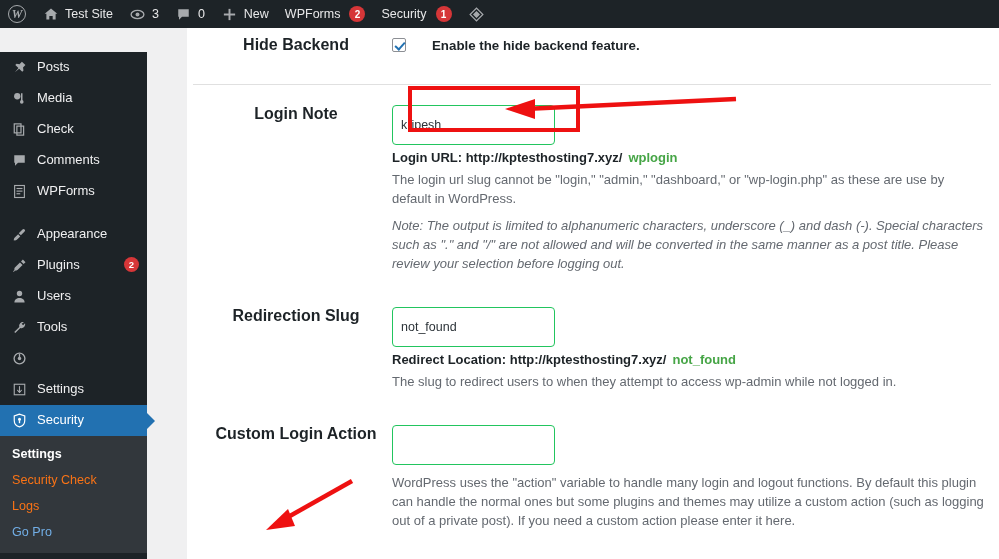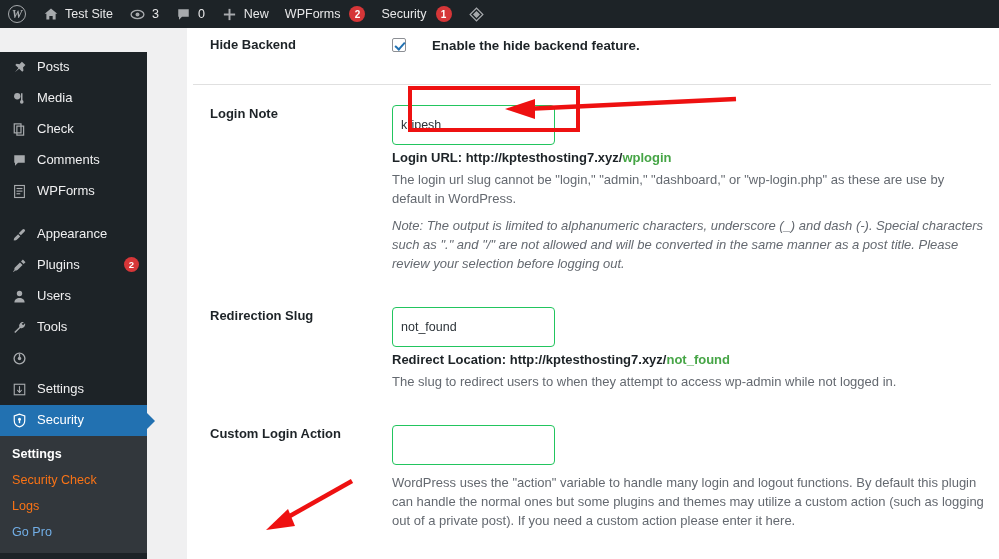--- a/index.html
+++ b/index.html
@@ -71,21 +71,21 @@
 
   
   #content {
     position:absolute; left:187px; top:28px; width:812px; height:531px;
     background:#fff;
   }
   .form-row { position:relative; display:flex; align-items:flex-start; }
   .row-label {
     width:205px; flex:0 0 205px;
     padding:8px 10px 8px 23px;
-    font-size:13px; font-weight:700; color:#1d2327; line-height:18px;
+    font-size:16px; font-weight:700; color:#1d2327; line-height:18px;text-align:center;
   }
   .row-field { flex:1 1 auto; padding:8px 14px 8px 0; min-width:0; }
   .divider { height:1px; background:#e0e0e0; margin:0 8px 0 6px; }
 
   .chk-line { display:flex; align-items:flex-start; gap:26px; }
   .chk {
     flex:0 0 14px; width:14px; height:14px; margin-top:2px;
     border:1px solid #8c8f94; border-radius:2px; background:#fff;
     position:relative; cursor:pointer;
   }
@@ -98,21 +98,21 @@
 
   input.txt {
     width:163px; height:40px;
     padding:3px 8px;
     border:1px solid #22c55e; border-radius:4px;
     background:#fff; color:#2c3338;
     font-family:Liberation Sans, sans-serif; font-size:12.5px;
     outline:none;
   }
   .url-line { font-size:13px; font-weight:700; color:#1d2327; margin-top:4px; line-height:18px; }
-  .url-line .slug { color:#46a546; }
+  .url-line .slug { color:#46a546;padding-left:6px; }
   .help { font-size:13px; color:#646970; line-height:19px; margin-top:3px; }
   .help.note { font-style:italic; margin-top:8px; }
 
   
   #annotations { position:absolute; left:0; top:0; width:999px; height:559px; pointer-events:none; }
 </style>
 </head>
 <body>
 
 <div id="screen">

